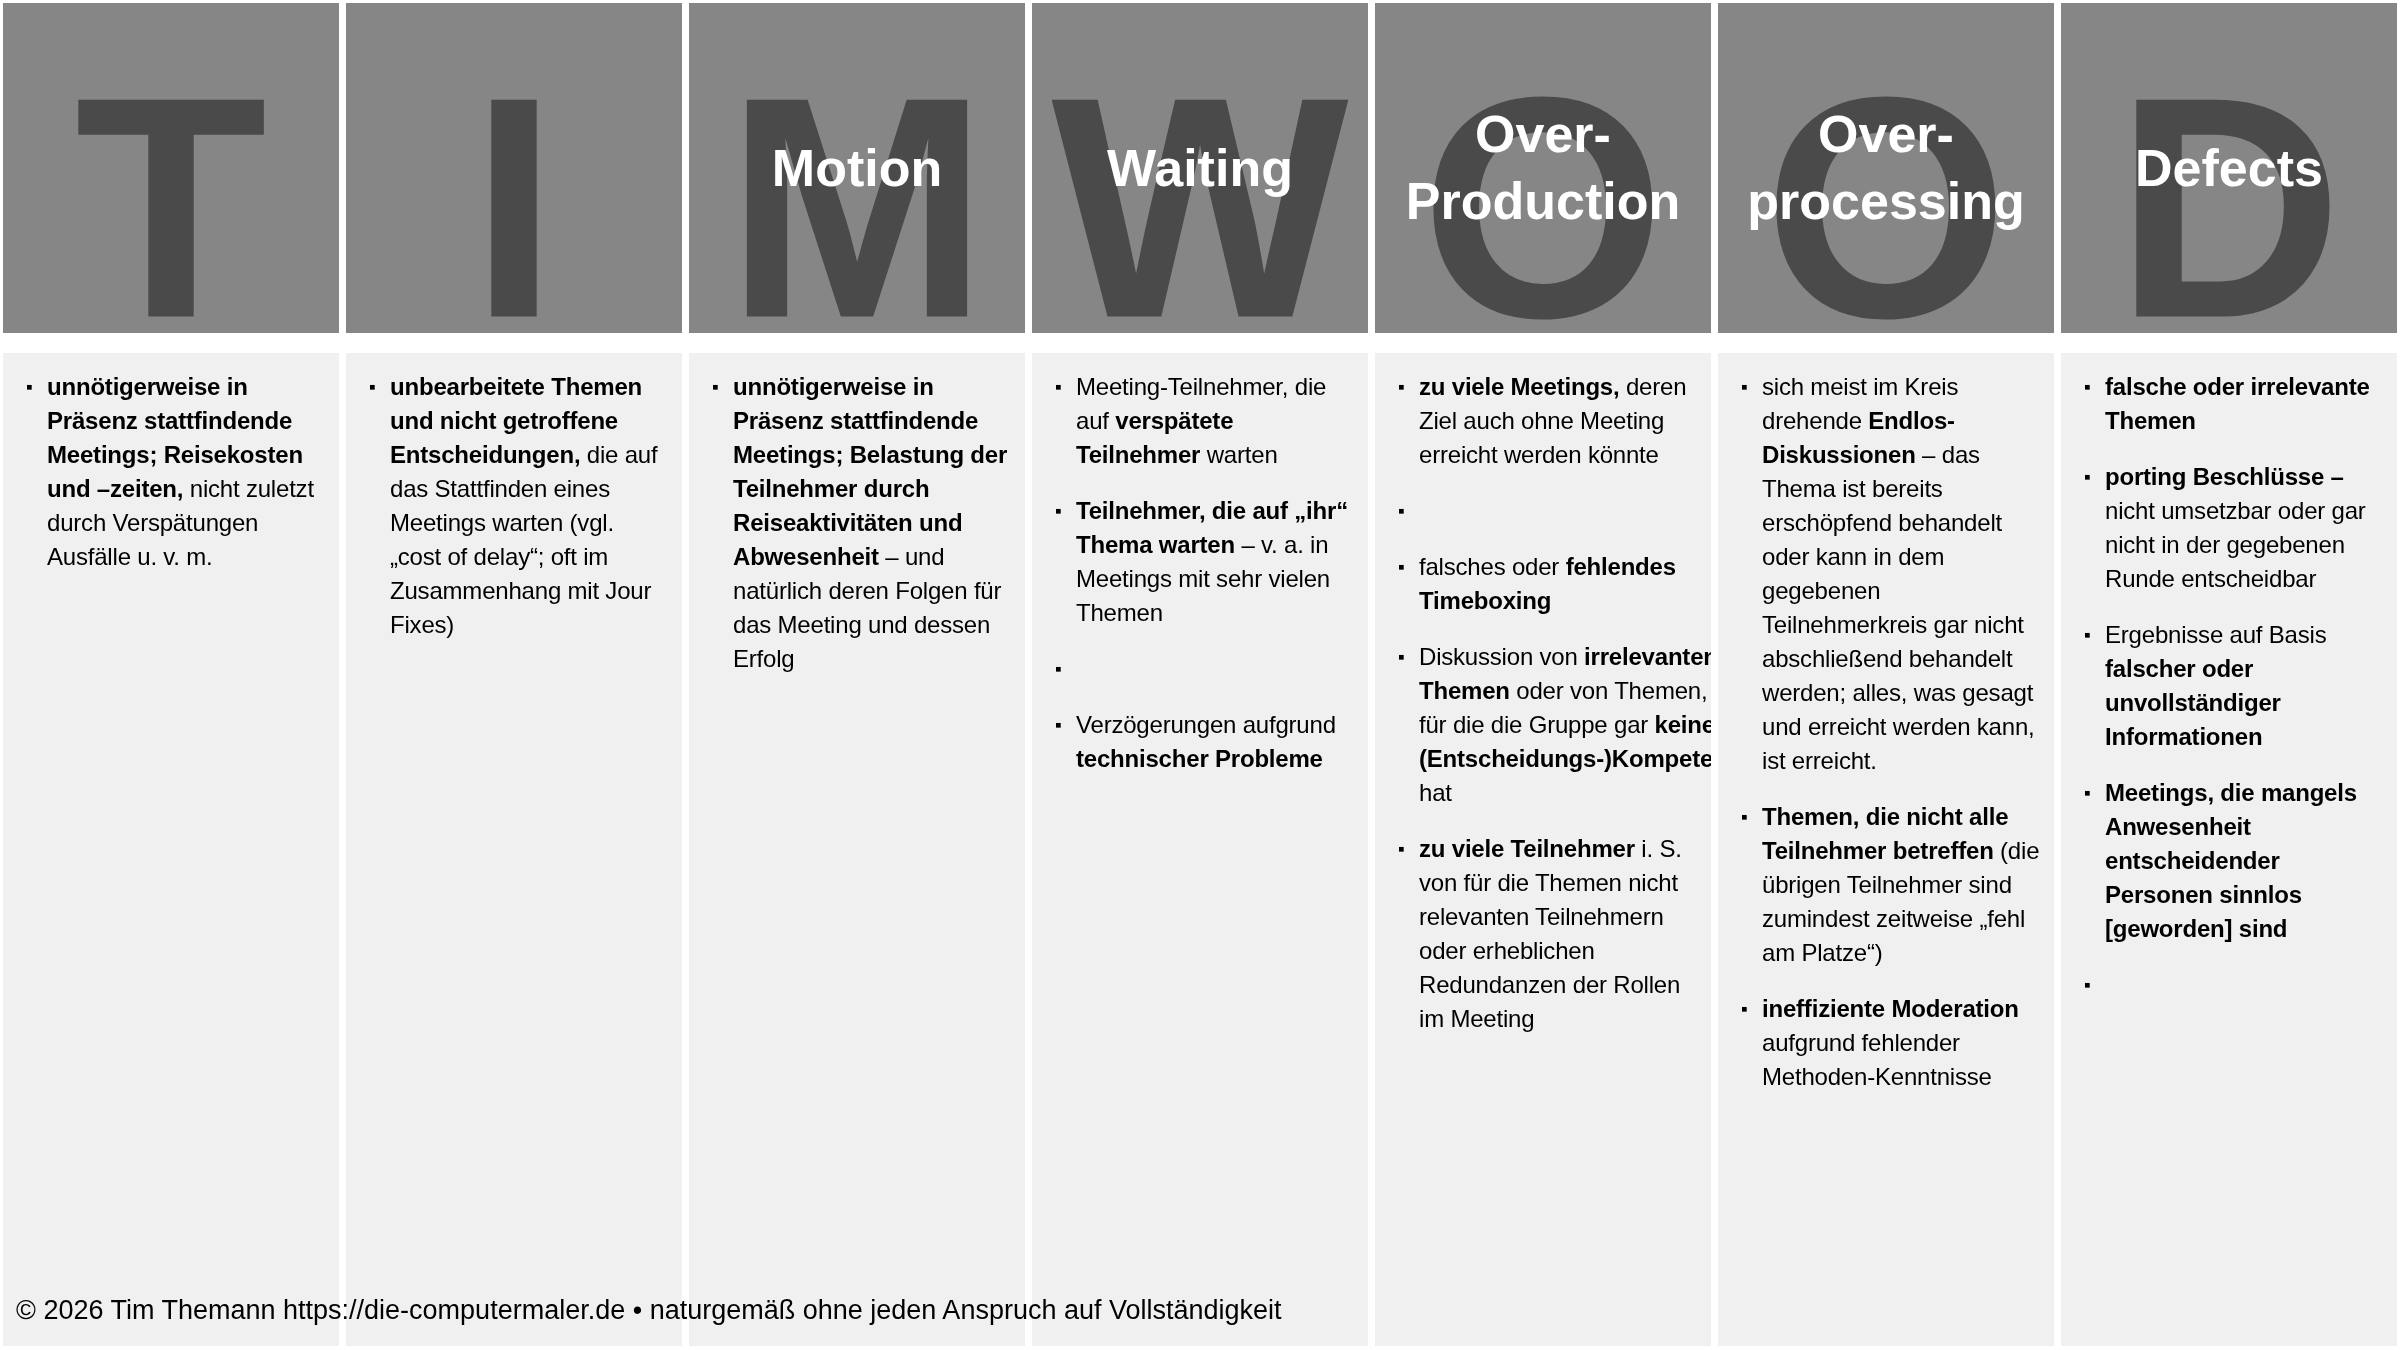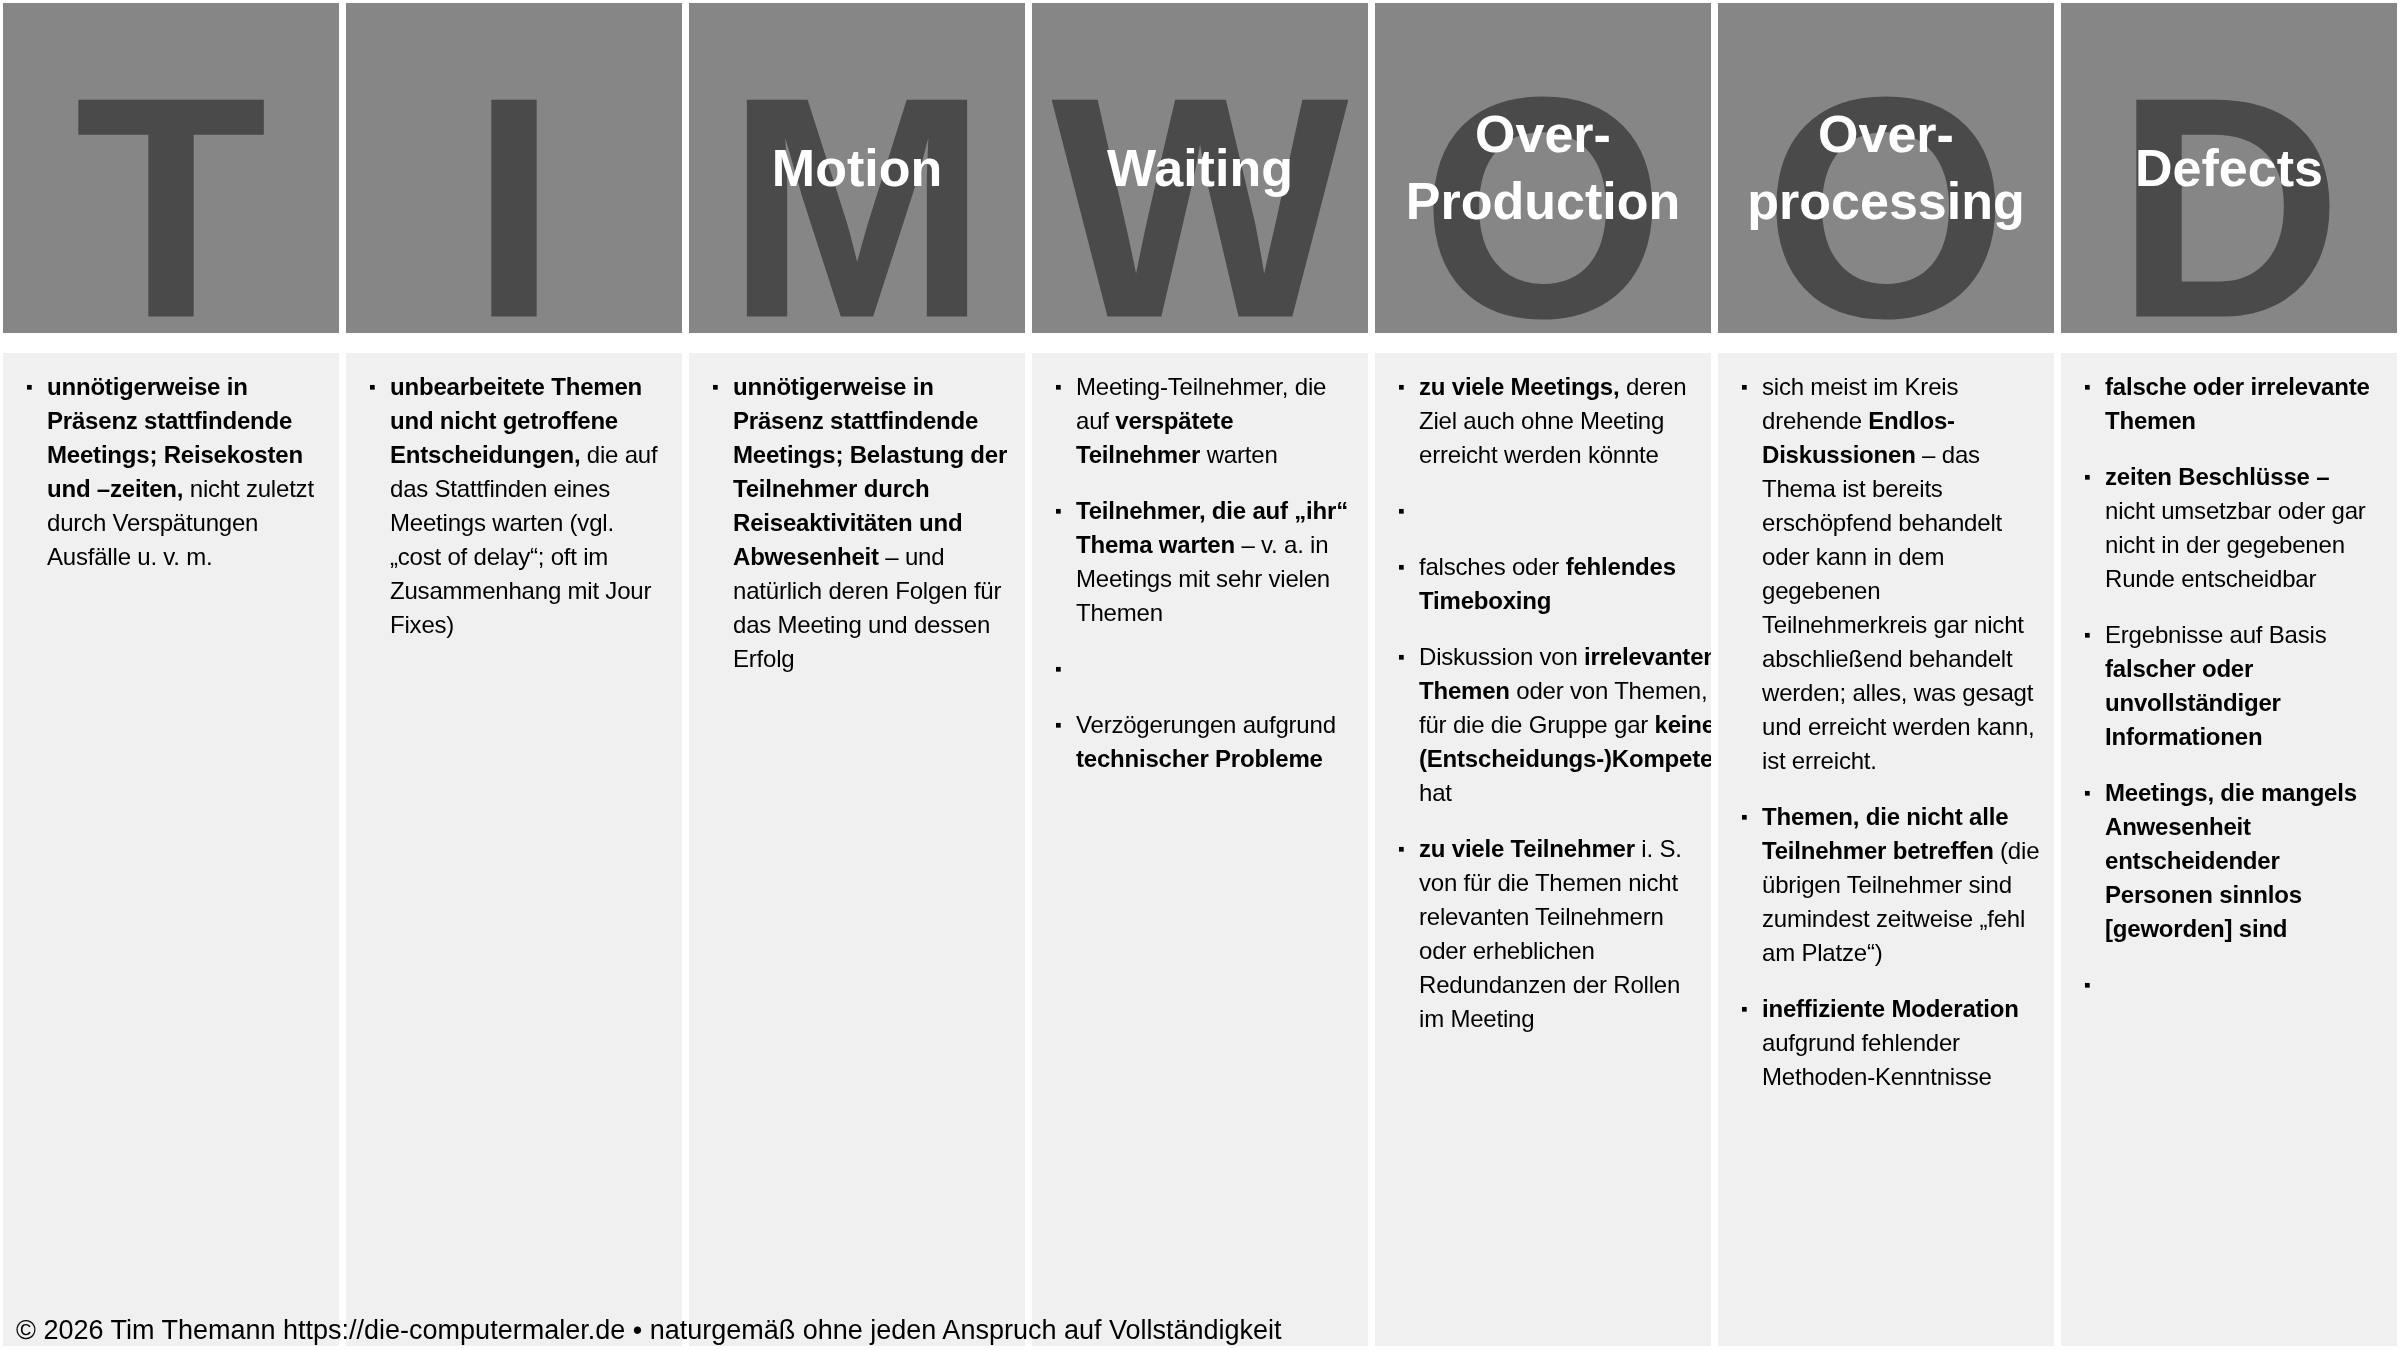--- a/index.html
+++ b/index.html
@@ -50,21 +50,21 @@
     flex:0 0 34px; padding-left:13px;
     font-size:19px; line-height:34px; color:var(--body-text);
   }
   .btext{
     flex:1 1 auto; padding-right:2px;
     font-size:24px; line-height:34px; letter-spacing:-0.2px;
   }
   .b{font-weight:bold;}
   .i{}
   .footer{
-    position:absolute; left:16px; bottom:4px; z-index:3;
+    position:absolute; left:16px; bottom:24px; z-index:3;
     font-size:27px; line-height:1.1; color:var(--body-text);
     white-space:nowrap;
   }
 </style>
 </head>
 <body>
 
 <div class="page">
   <div class="grid" id="columns">
       <div class="column">
@@ -176,21 +176,21 @@
           <span class="big-letter">D</span>
           <span class="head-label">Defects</span>
         </div>
         <div class="body">
           <div class="bullet">
             <span class="marker">▪</span>
             <span class="btext"><span class="b">falsche oder irrelevante Themen</span></span>
           </div>
           <div class="bullet">
             <span class="marker">▪</span>
-            <span class="btext"><span class="b">zeiten Beschlüsse –</span><span> nicht umsetzbar oder gar nicht in der gegebenen Runde entscheidbar</span></span>
+            <span class="btext"><span class="b">porting Beschlüsse –</span><span> nicht umsetzbar oder gar nicht in der gegebenen Runde entscheidbar</span></span>
           </div>
           <div class="bullet">
             <span class="marker">▪</span>
             <span class="btext"><span>Ergebnisse auf Basis </span><span class="b">falscher oder unvollständiger Informationen</span></span>
           </div>
           <div class="bullet">
             <span class="marker">▪</span>
             <span class="btext"><span class="b">Meetings, die mangels Anwesenheit entscheidender Personen sinnlos [geworden] sind</span></span>
           </div>
           <div class="bullet">

